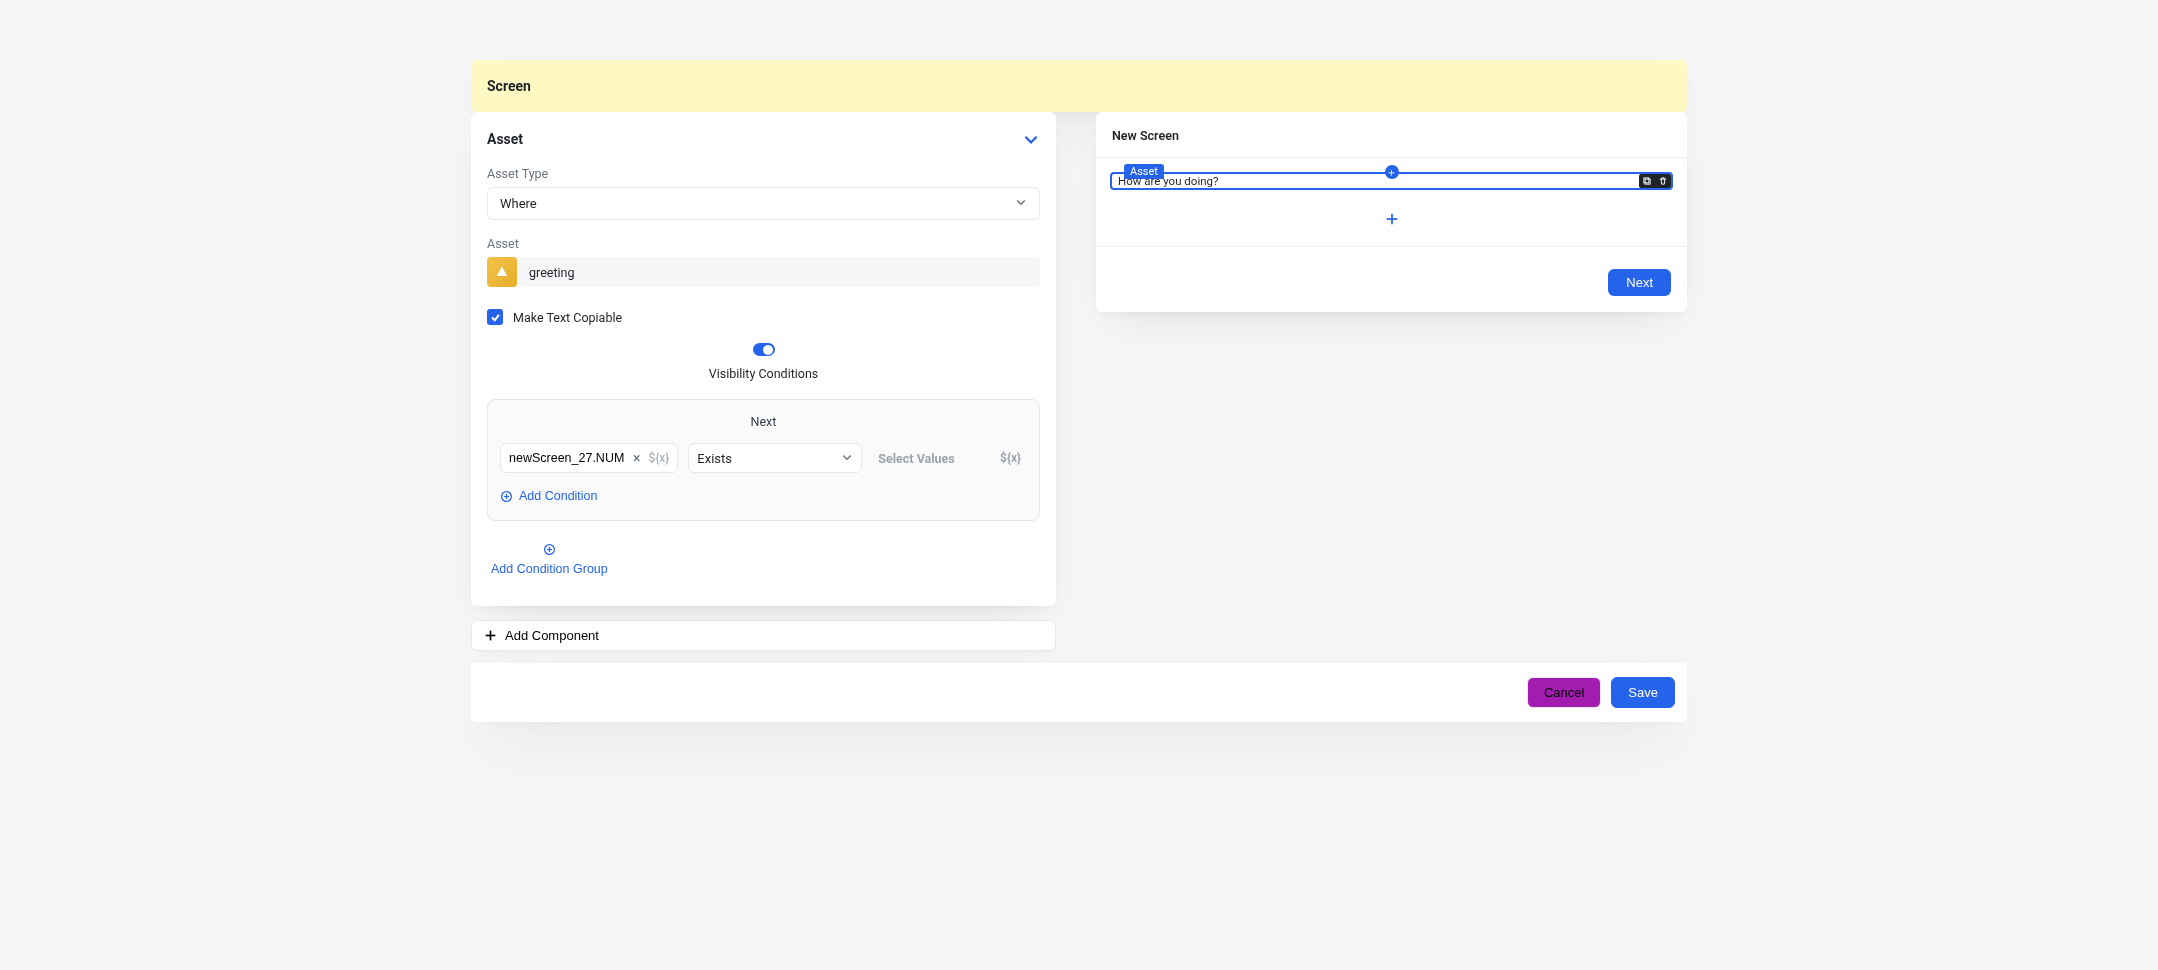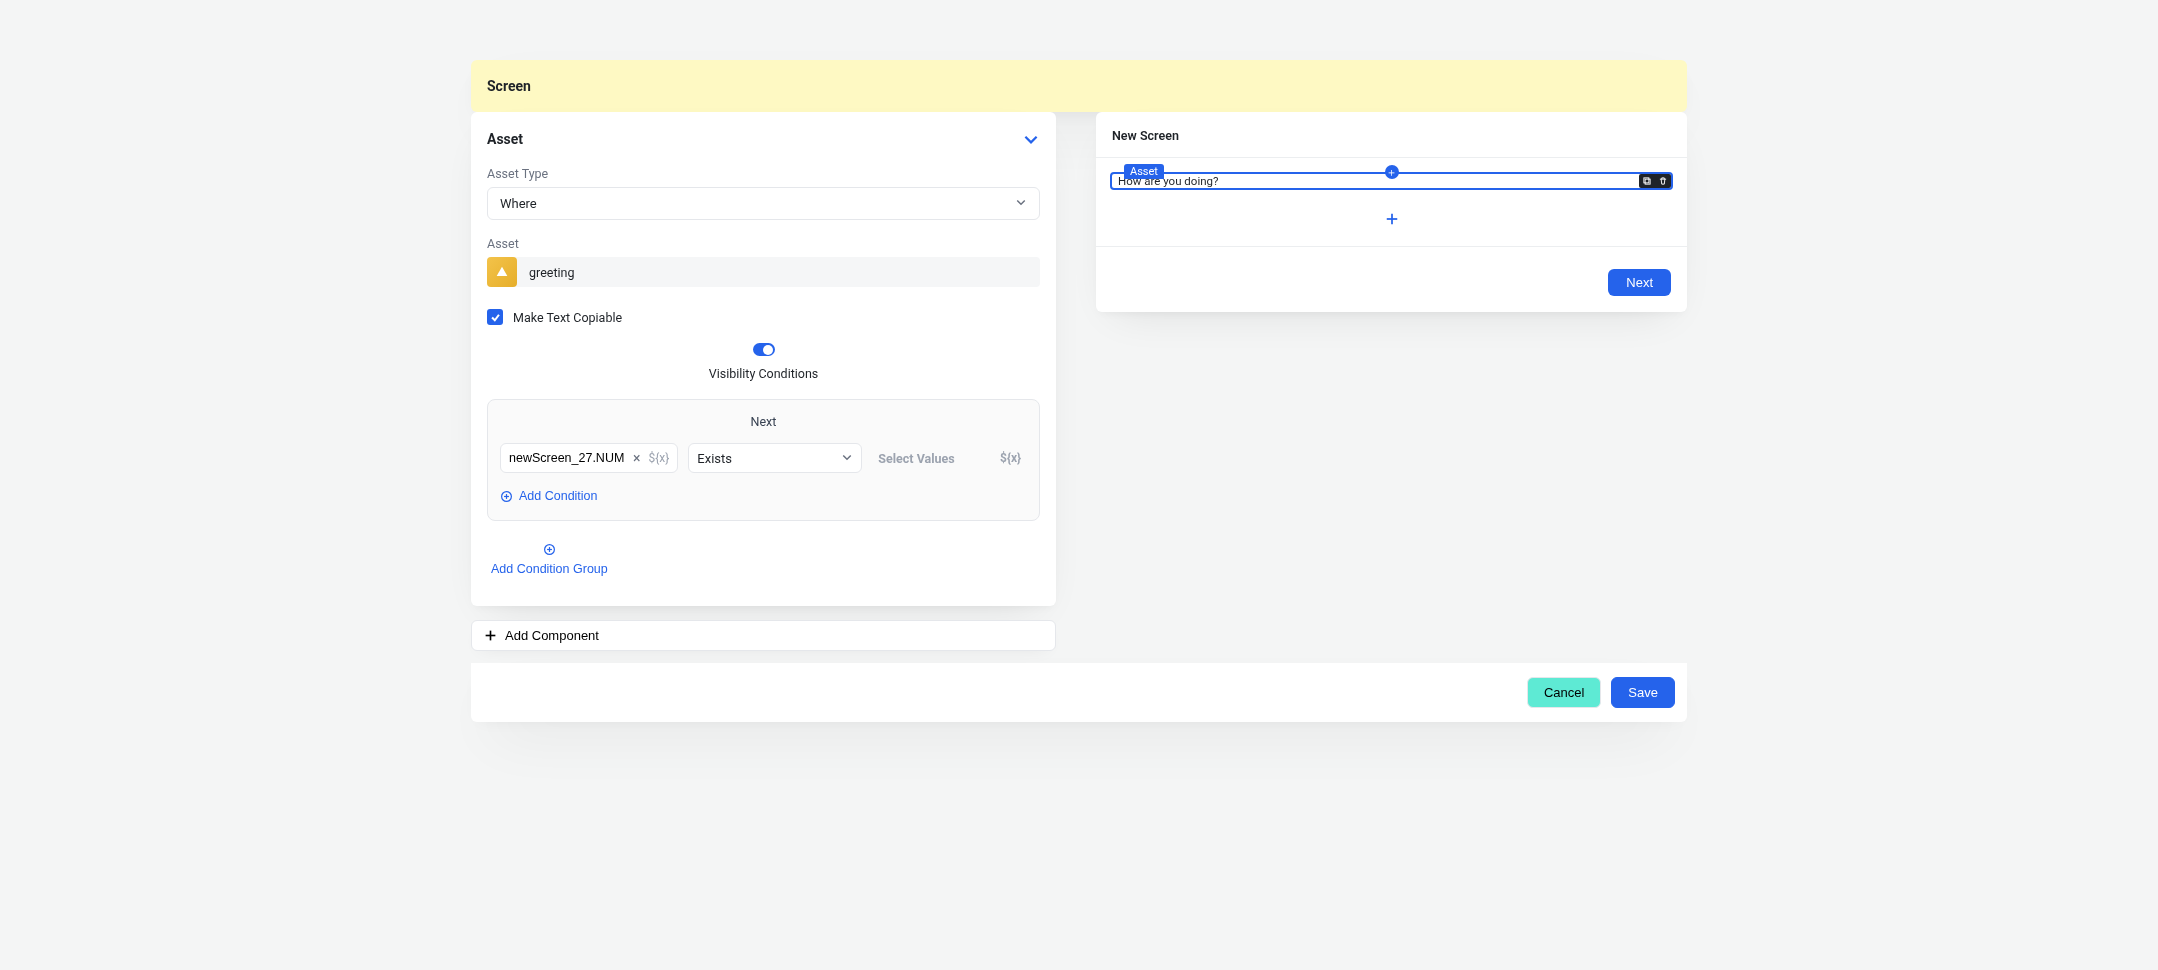--- a/index.html
+++ b/index.html
@@ -169,21 +169,21 @@
 
   .footer-card {
     margin-top: 12px; background:#fff; border-radius: 0 0 6px 6px;
     box-shadow: 0 26px 60px -22px rgba(0,0,0,0.14), 0 6px 18px -10px rgba(0,0,0,0.08);
     padding: 14px 12px;
     display:flex; justify-content:flex-end; gap:10px;
   }
   .btn {
     border-radius:6px; padding:7px 16px; font-size:13px; cursor:pointer;
   }
-  .btn-secondary { background:#5eead4; border:1px solid #e5e7eb; }
+  .btn-secondary { background:#a21caf; border:1px solid #e5e7eb; }
   .btn-primary   { background:#2563eb; border:1px solid #2563eb; color:#fff; }
 </style>
 </head>
 <body>
 
 <div class="wrap">
   <div class="header-card">
     <h1>Screen</h1>
   </div>
 

